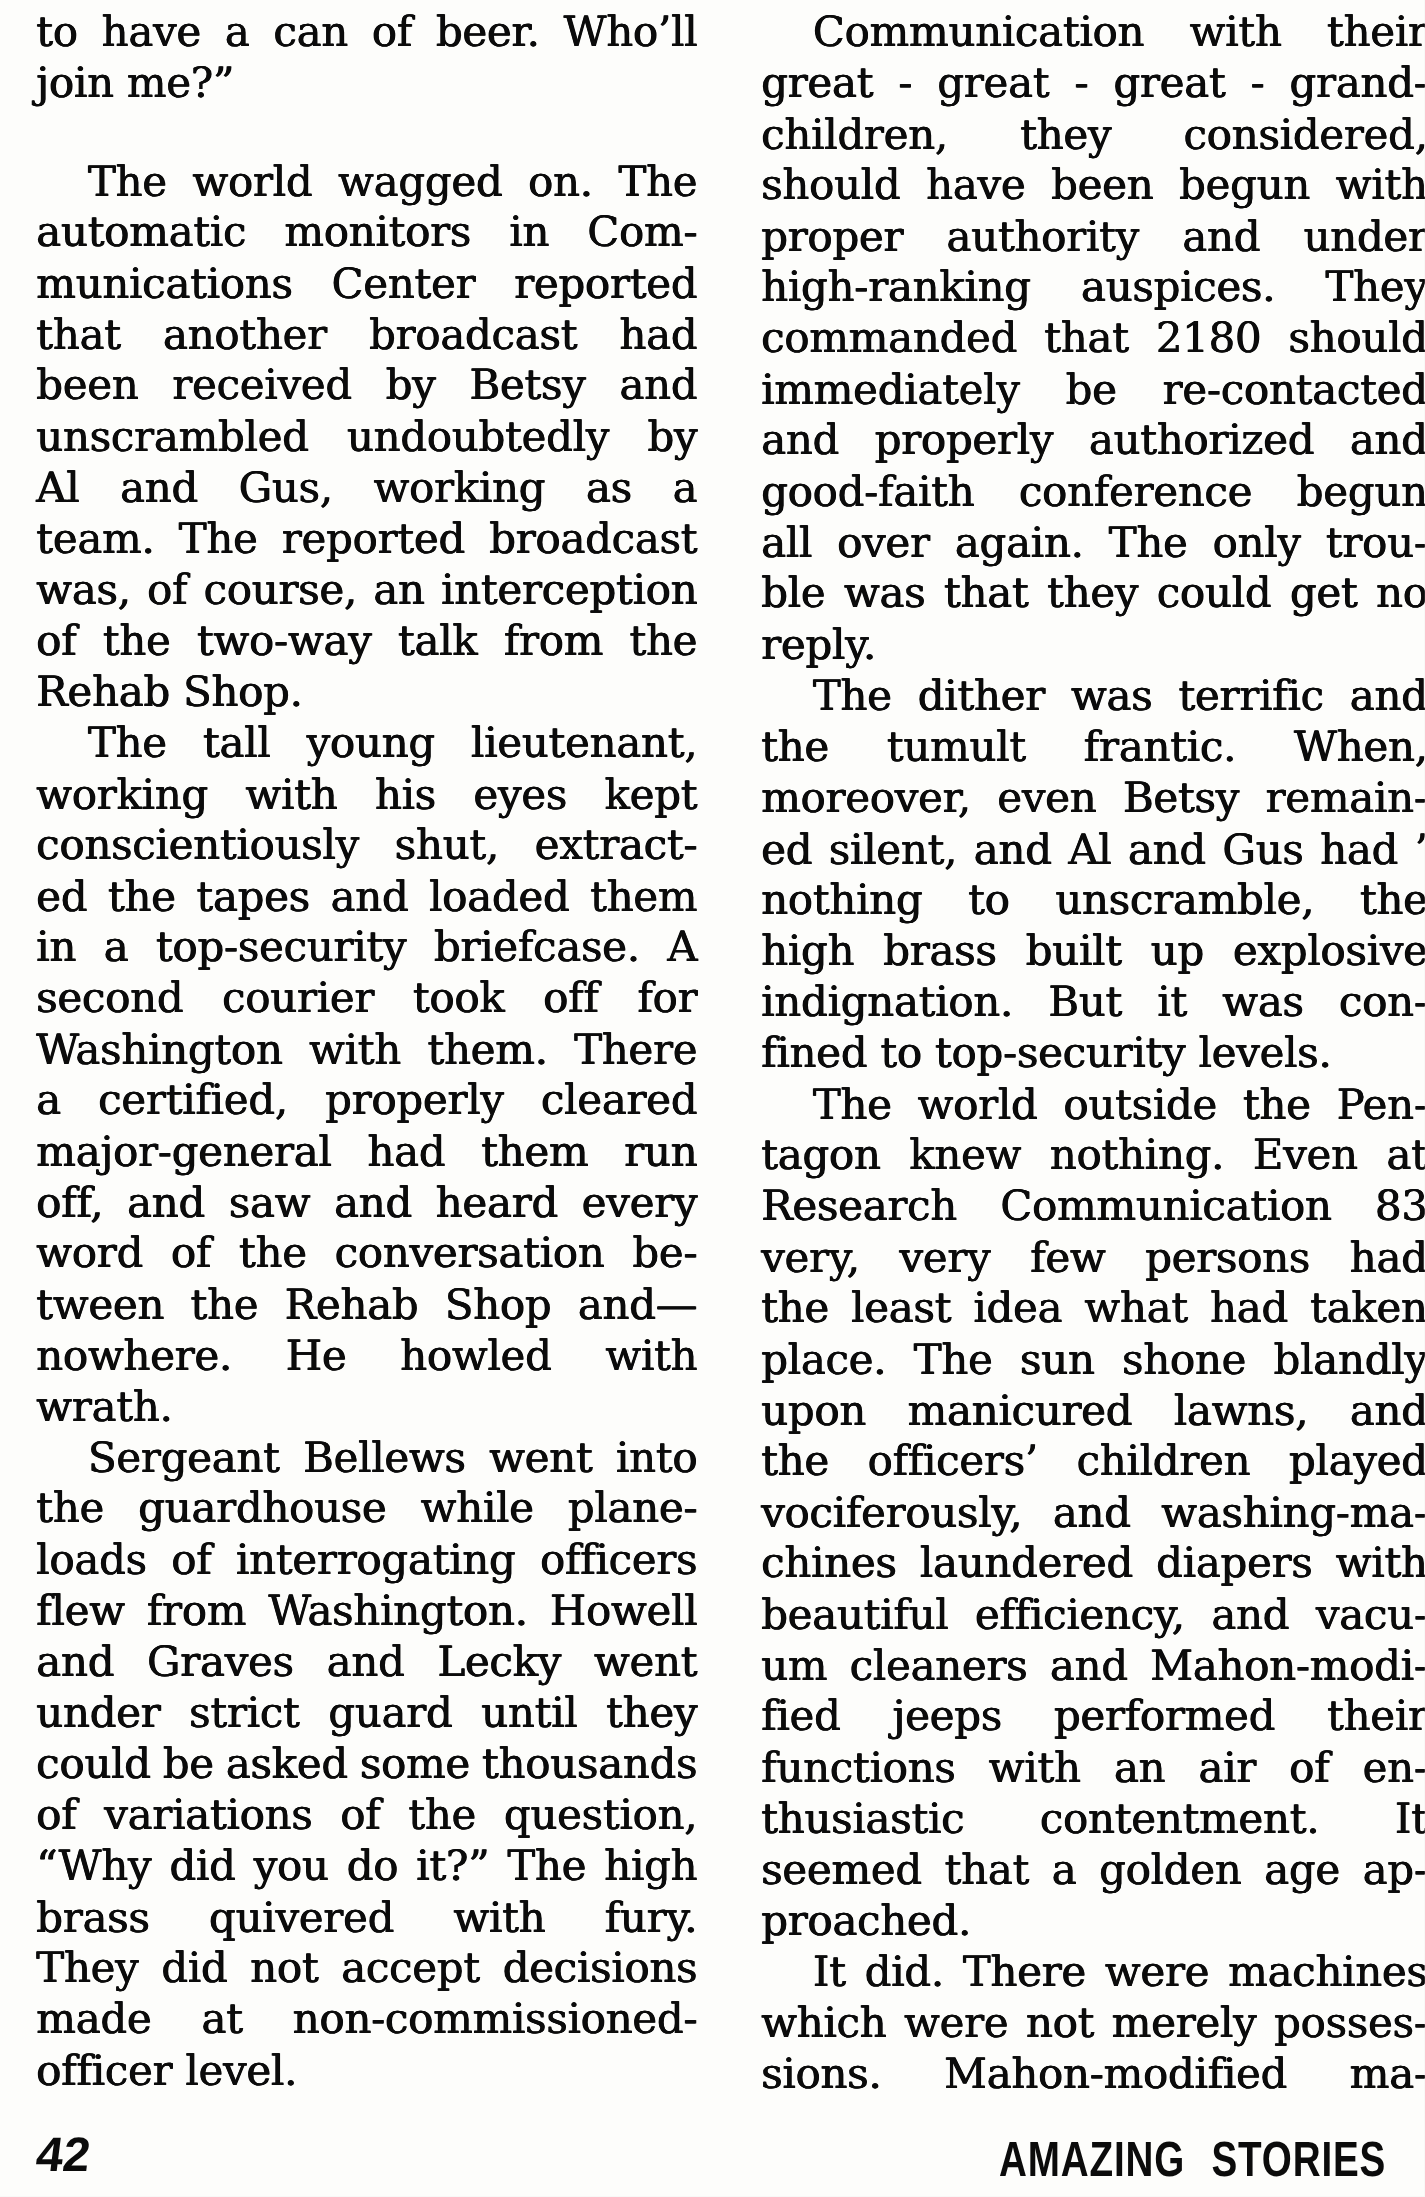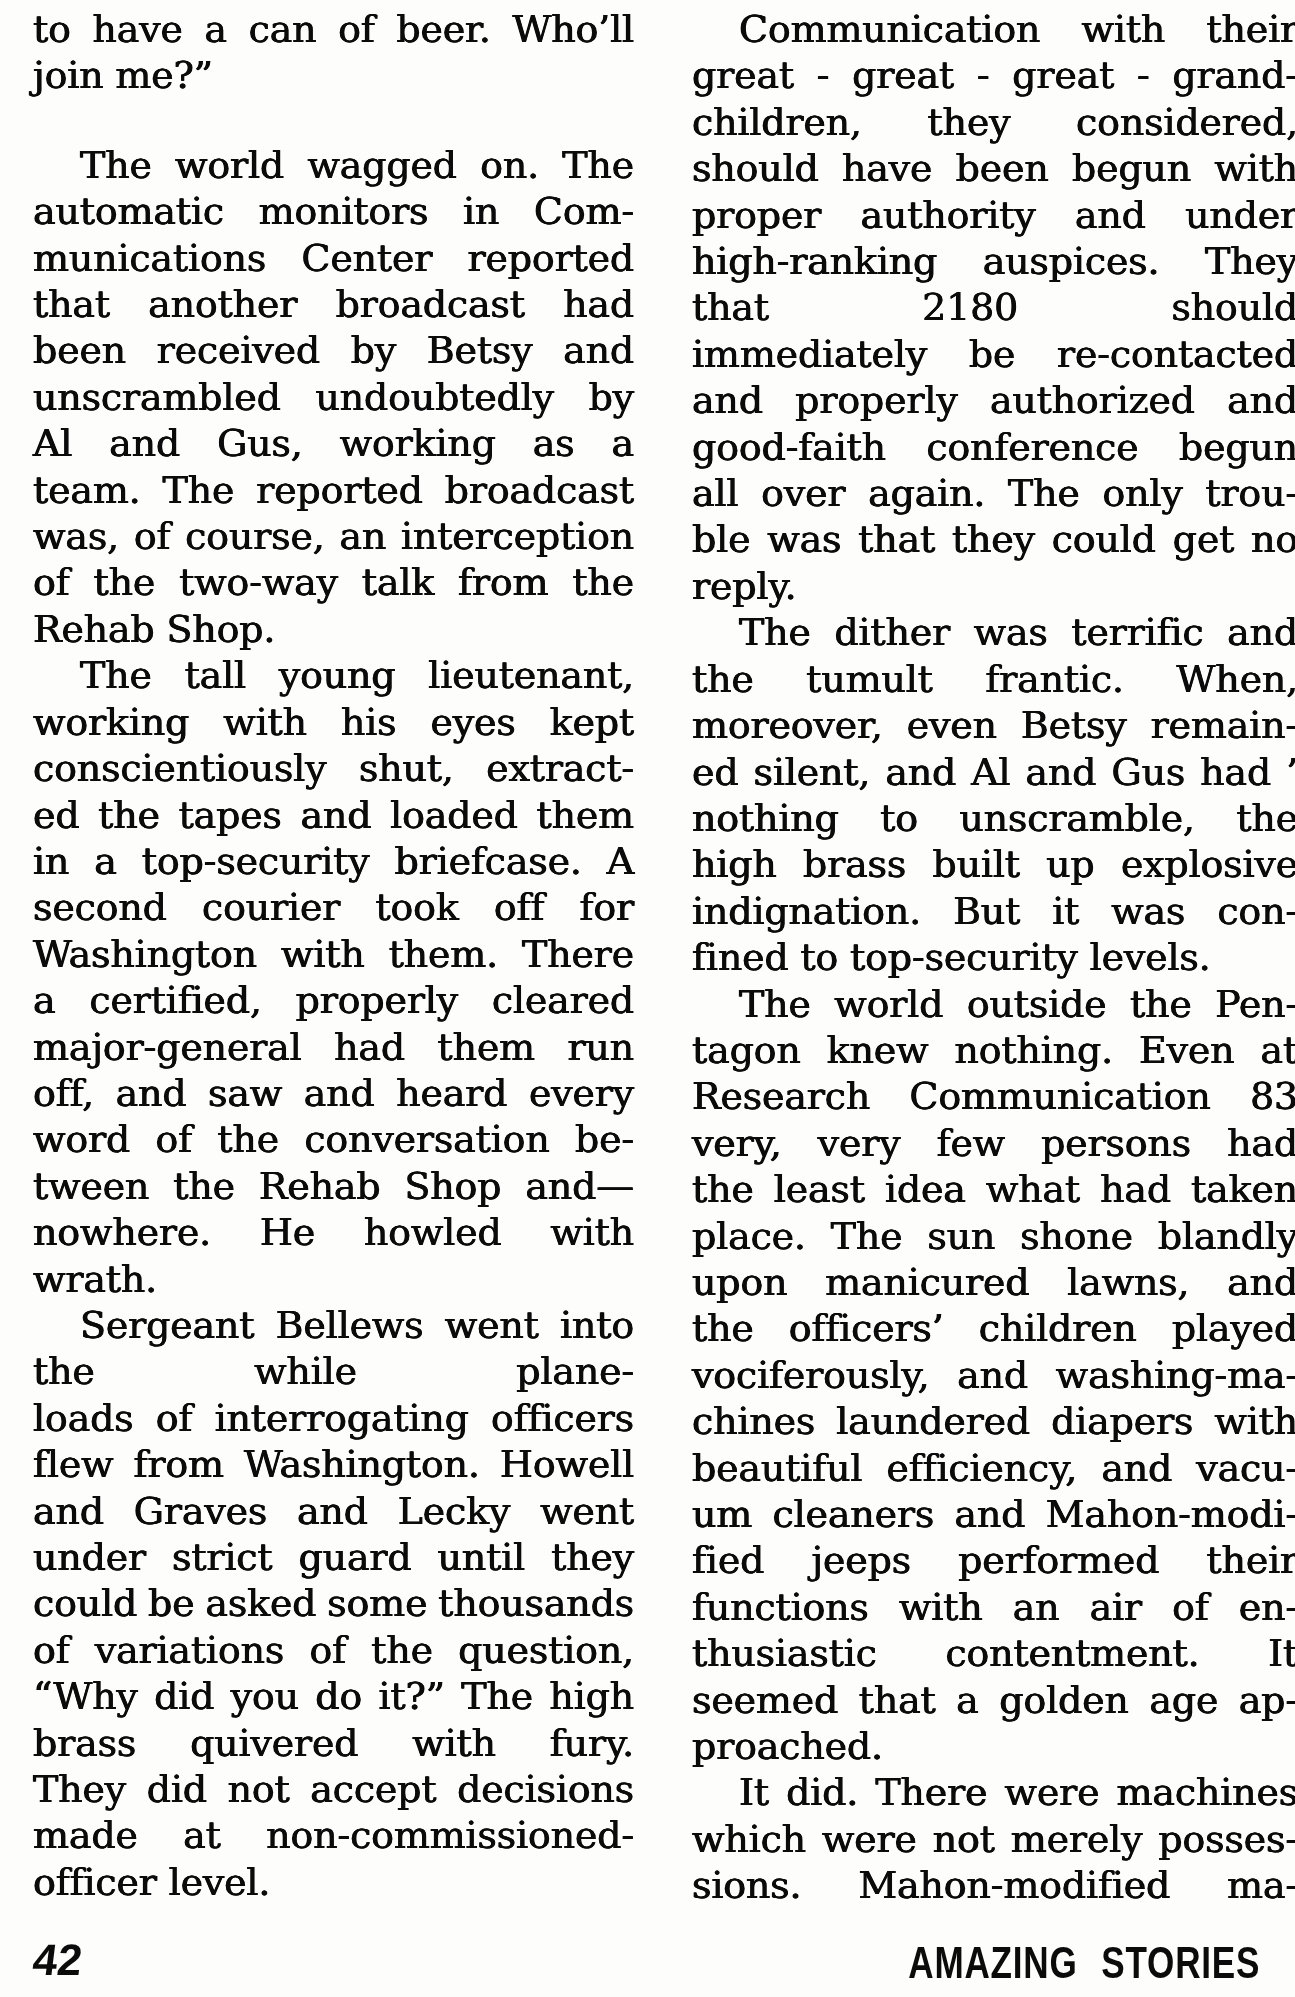--- a/index.html
+++ b/index.html
@@ -225,20 +225,21 @@
       </div>
       <div class="line">wrath.</div>
       <div class="line just indent">
         <span>Sergeant</span>
         <span>Bellews</span>
         <span>went</span>
         <span>into</span>
       </div>
       <div class="line just">
         <span>the</span>
+        <span>guardhouse</span>
         <span>while</span>
         <span>plane-</span>
       </div>
       <div class="line just">
         <span>loads</span>
         <span>of</span>
         <span>interrogating</span>
         <span>officers</span>
       </div>
       <div class="line just">
@@ -336,20 +337,21 @@
         <span>authority</span>
         <span>and</span>
         <span>under</span>
       </div>
       <div class="line just">
         <span>high-ranking</span>
         <span>auspices.</span>
         <span>They</span>
       </div>
       <div class="line just">
+        <span>commanded</span>
         <span>that</span>
         <span>2180</span>
         <span>should</span>
       </div>
       <div class="line just">
         <span>immediately</span>
         <span>be</span>
         <span>re-contacted</span>
       </div>
       <div class="line just">

